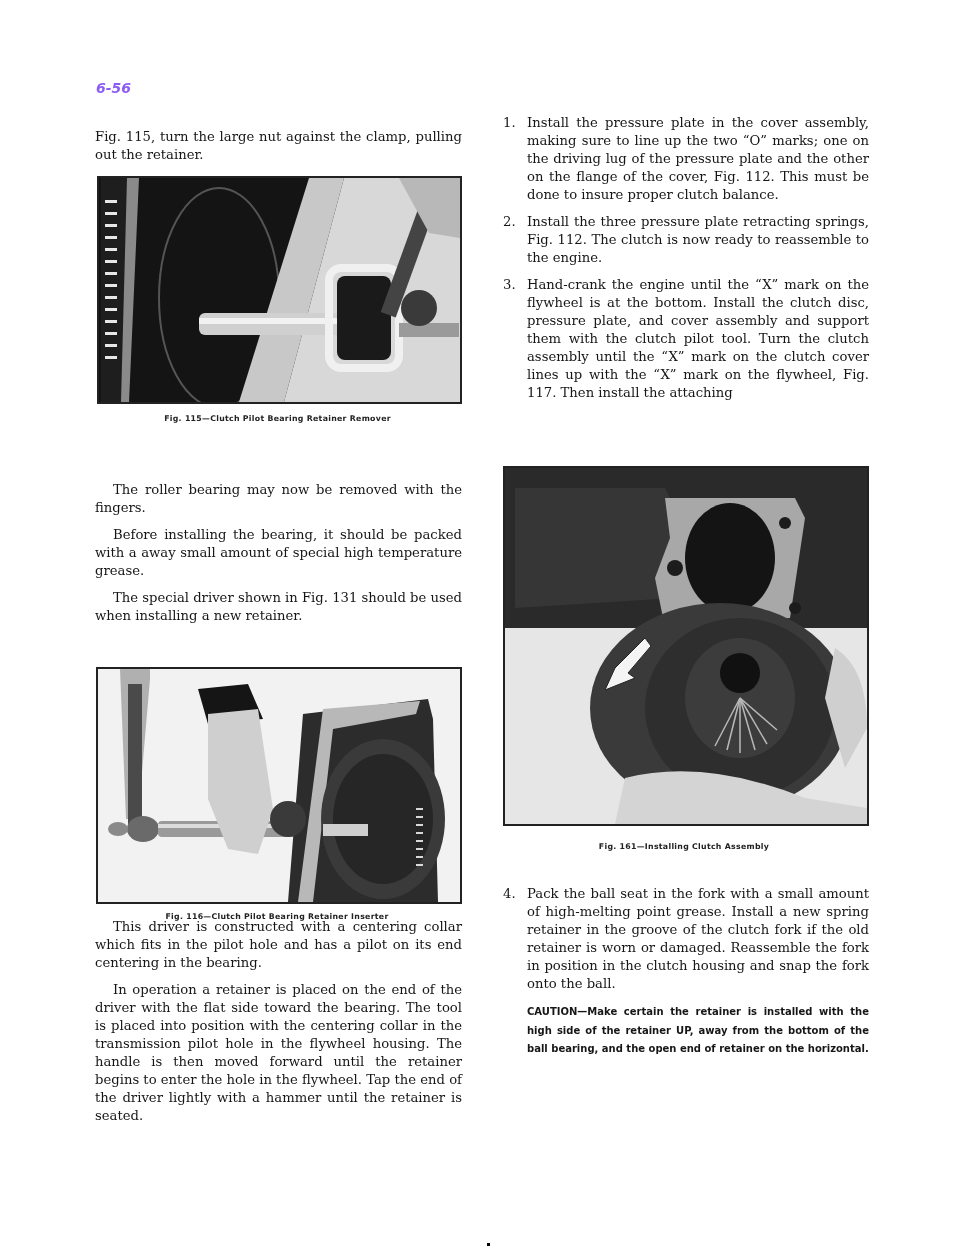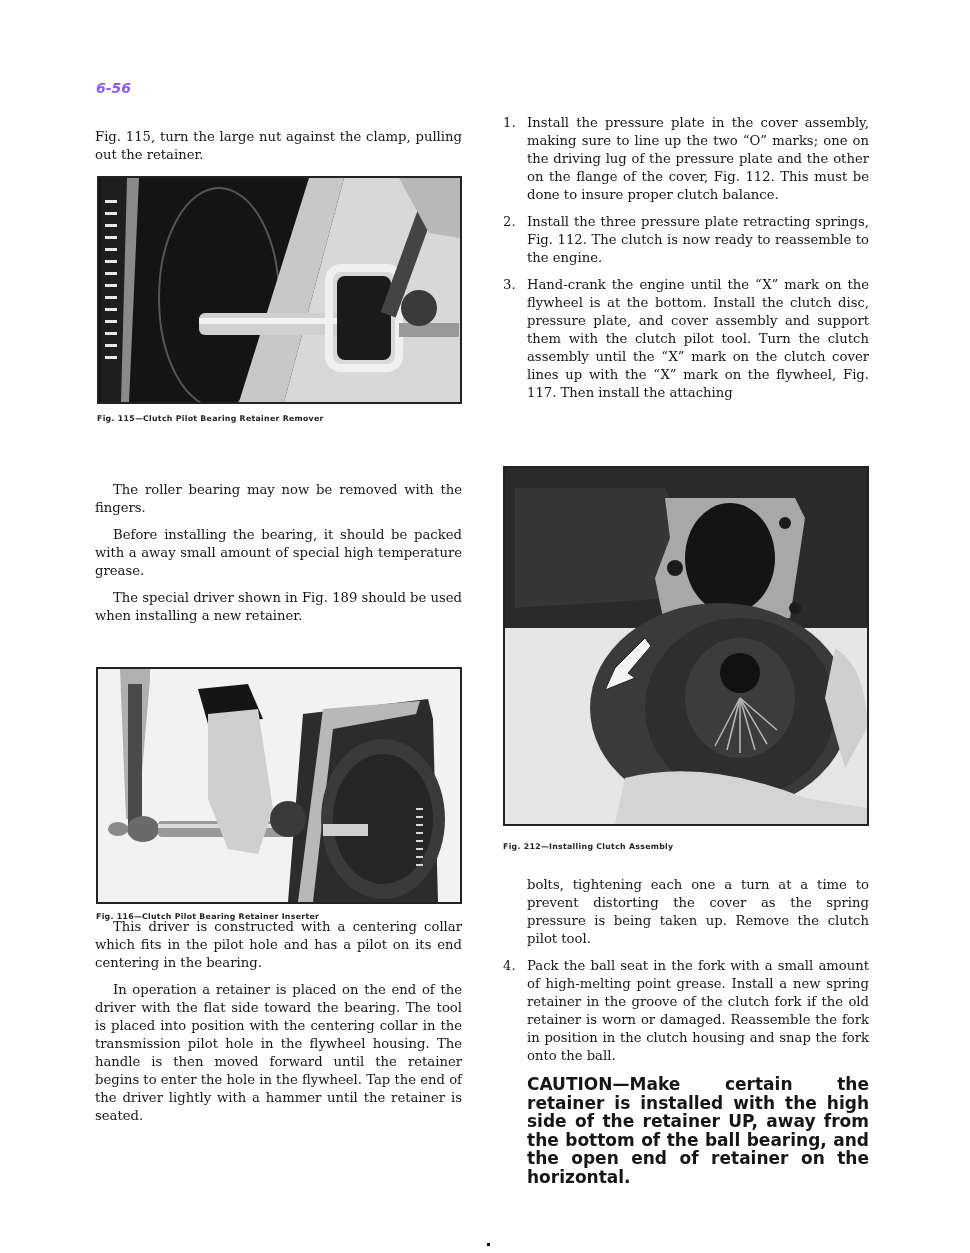--- a/index.html
+++ b/index.html
@@ -13,29 +13,29 @@
   .col-left { left: 95px; width: 367px; }
   .col-right { left: 503px; width: 366px; }
   p { margin: 0; }
   .indent { text-indent: 18px; }
   .gap { margin-top: 9px; }
   .figure {
     position: absolute; border: 2px solid #222; overflow: hidden; background: #2a2a2a;
   }
   .caption {
     position: absolute; font-family: "DejaVu Sans", sans-serif; font-weight: bold;
-    font-size: 7.8px; letter-spacing: 0.3px; color: #222; white-space: nowrap;
+    font-size: 7.8px; letter-spacing: 0.3px; color: #222; text-align: center; white-space: nowrap;
   }
   .heading {
     font-family: "DejaVu Sans", sans-serif; font-weight: bold; font-size: 13.5px; margin-bottom: 4px;
   }
   .list-item { position: relative; padding-left: 24px; }
   .list-num { position: absolute; left: 0; top: 0; }
   .caution {
-    font-family: "DejaVu Sans", sans-serif; font-weight: bold; font-size: 17px; line-height: 18.5px;
+    font-family: "DejaVu Sans", sans-serif; font-weight: bold; font-size: 10px; line-height: 18.5px;
     text-align: justify;
   }
   .dot { position: absolute; left: 487px; top: 1243px; width: 3px; height: 3px; background: #000; }
 </style>
 </head>
 <body>
 
 <div class="page-num">6-56</div>
 
 <div class="col col-left" style="top:112px;margin-top:16px;">
@@ -79,21 +79,21 @@
     <rect x="300" y="30" width="16" height="110" transform="rotate(20 308 85)" fill="#444"></rect>
     <circle cx="320" cy="130" r="18" fill="#3a3a3a"></circle>
     <path d="M300 0 L361 0 L361 60 L330 55 Z" fill="#b8b8b8"></path>
   </svg>
 </div>
 <div class="caption" style="left:97px; top:414px; width:361px;">Fig. 115—Clutch Pilot Bearing Retainer Remover</div>
 
 <div class="col col-left" style="top:453px;margin-top:28px;">
   <p class="indent">The roller bearing may now be removed with the fingers.</p>
   <p class="indent gap">Before installing the bearing, it should be packed with a away small amount of special high temperature grease.</p>
-  <p class="indent gap">The special driver shown in Fig. 189 should be used when installing a new retainer.</p>
+  <p class="indent gap">The special driver shown in Fig. 131 should be used when installing a new retainer.</p>
 </div>
 
 <div class="figure" style="left:96px; top:667px; width:362px; height:233px; background:#f4f4f4;">
   <svg width="362" height="233" viewBox="0 0 362 233">
     <rect width="362" height="233" fill="#f2f2f2"></rect>
 
     <path d="M22 0 L52 0 L52 10 L40 150 L28 150 Z" fill="#b0b0b0"></path>
     <rect x="30" y="15" width="14" height="140" fill="#4a4a4a"></rect>
 
     <ellipse cx="45" cy="160" rx="16" ry="13" fill="#6a6a6a"></ellipse>
@@ -172,26 +172,23 @@
         <line x1="235" y1="230" x2="272" y2="262"></line>
     </g>
     <circle cx="235" cy="205" r="20" fill="#111"></circle>
 
     <path d="M110 200 L140 170 L146 178 L123 205 L130 210 L100 222 Z" fill="#f4f4f4" stroke="#222" stroke-width="1"></path>
 
     <path d="M120 310 Q200 290 300 330 L362 340 L362 356 L110 356 Z" fill="#d4d4d4"></path>
     <path d="M330 180 Q362 200 362 260 L340 300 L320 230 Z" fill="#cfcfcf"></path>
   </svg>
 </div>
-<div class="caption" style="left:503px; top:842px; width:362px;">Fig. 212—Installing Clutch Assembly</div>
+<div class="caption" style="left:503px; top:842px; width:362px;">Fig. 161—Installing Clutch Assembly</div>
 
 <div class="col col-right" style="top:876px;">
-  <div class="list-item">
-    <p>bolts, tightening each one a turn at a time to prevent distorting the cover as the spring pressure is being taken up. Remove the clutch pilot tool.</p>
-  </div>
   <div class="list-item gap">
     <span class="list-num">4.</span>
     <p>Pack the ball seat in the fork with a small amount of high-melting point grease. Install a new spring retainer in the groove of the clutch fork if the old retainer is worn or damaged. Reassemble the fork in position in the clutch housing and snap the fork onto the ball.</p>
   </div>
   <div class="list-item gap" style="margin-top:10px;">
     <p class="caution">CAUTION—Make certain the retainer is installed with the high side of the retainer UP, away from the bottom of the ball bearing, and the open end of retainer on the horizontal.</p>
   </div>
 </div>
 
 <div class="dot"></div>

